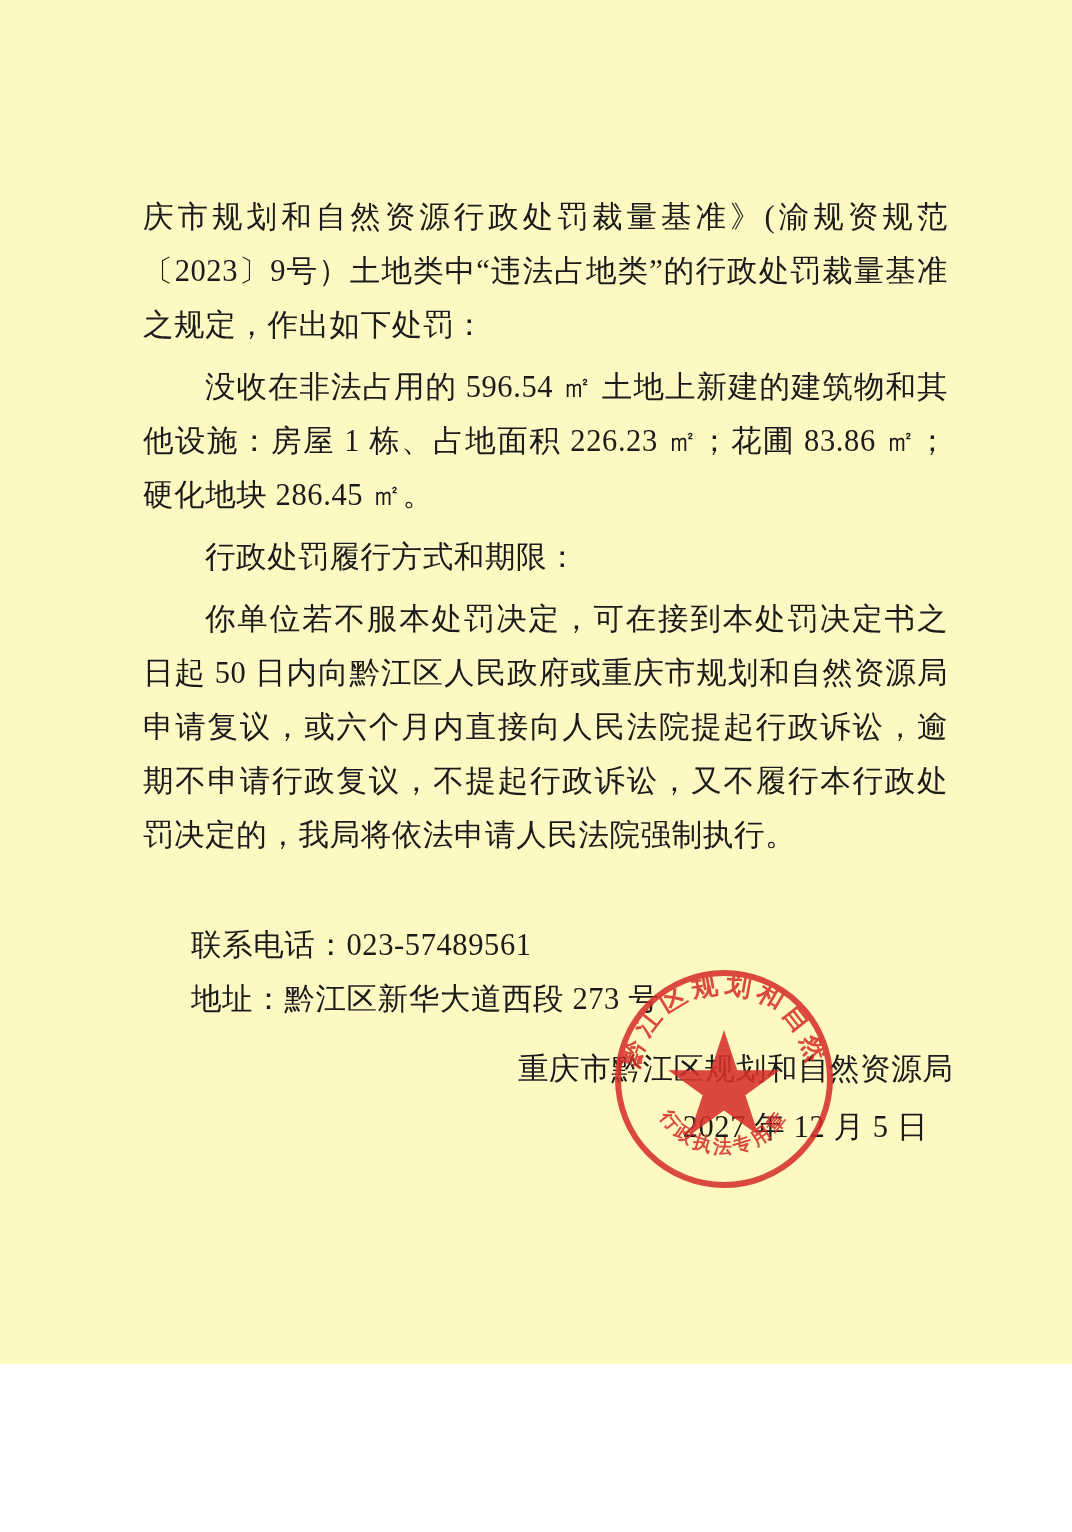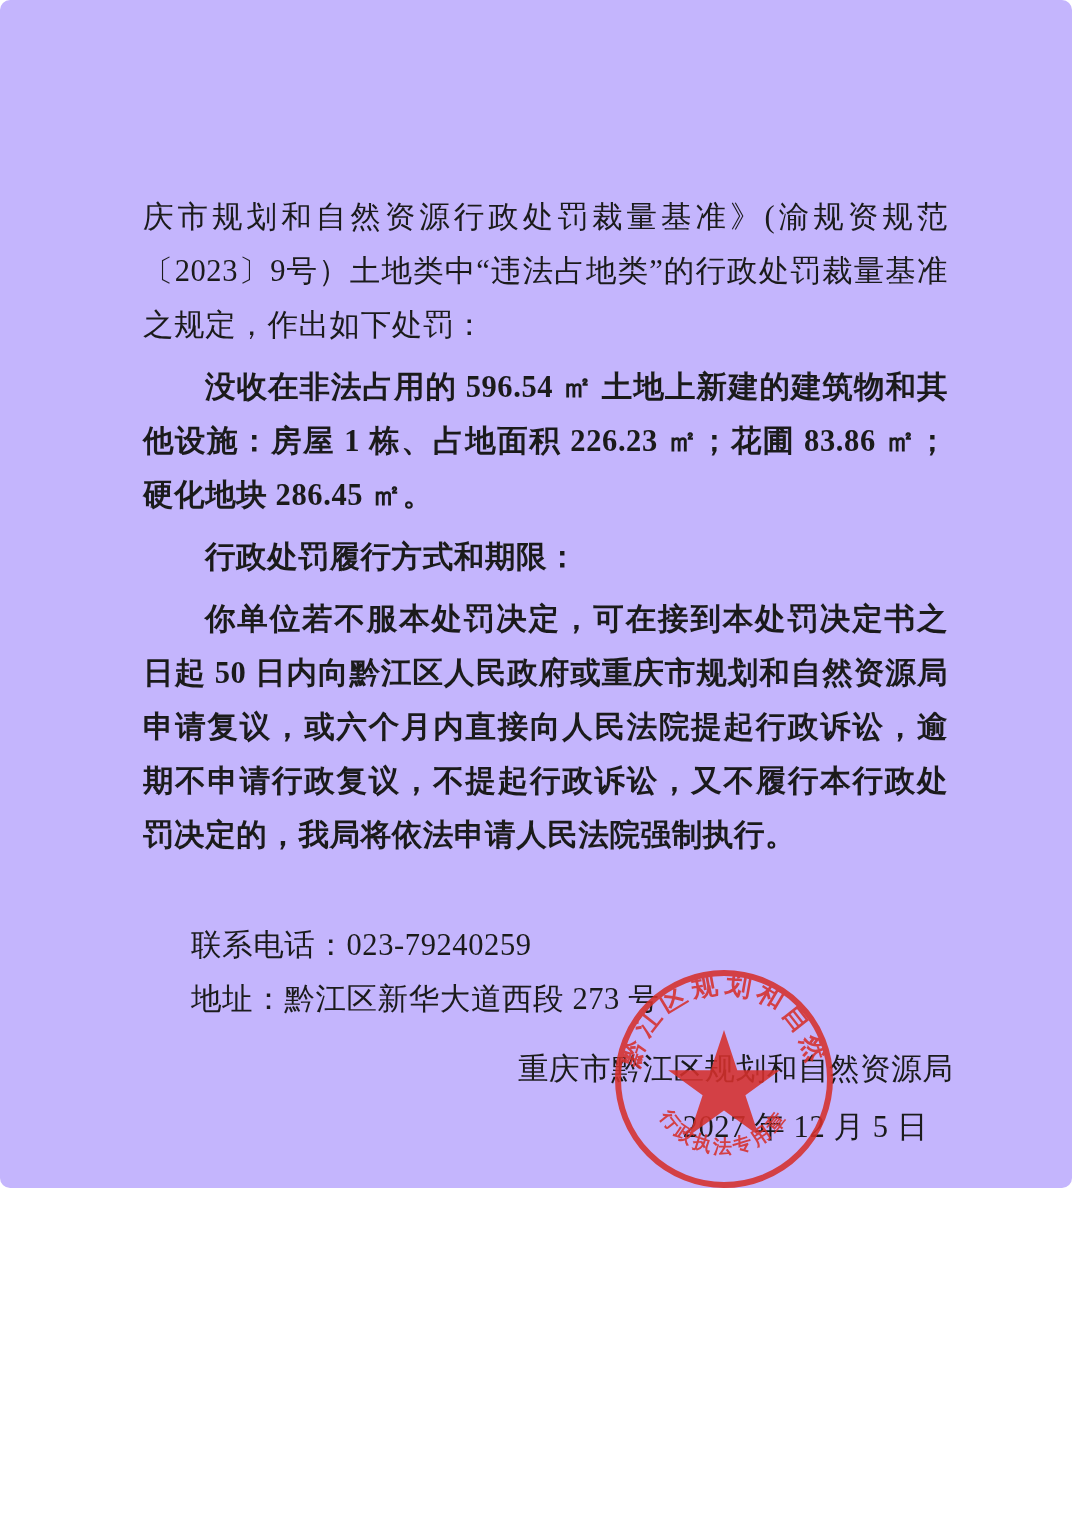--- a/index.html
+++ b/index.html
@@ -6,44 +6,42 @@
     margin: 0;
     padding: 0;
     background: #ffffff;
   }
   body {
     font-family: "Liberation Serif", serif;
   }
   .page {
     position: relative;
     width: 1072px;
-    height: 1188px;
-    background: #c4b5fd;
+    height: 1364px;
+    background: #fef9c3;
     overflow: hidden;
-    border-radius: 10px;
   }
   .doc-body {
     position: absolute;
     left: 143px;
     top: 190px;
     width: 805px;
   }
   .para {
     font-family: "Liberation Serif", serif;
     font-size: 30.5px;
     line-height: 54px;
     color: #1b1b1b;
     letter-spacing: 0.6px;
     text-align: justify;
     margin: 0;
     white-space: pre-wrap;
   }
   .indent {
     text-indent: 62px;
-    font-weight: bold;
   }
   .gap-small { height: 8px; }
   .gap-large { height: 56px; }
 
   .contact-block .para {
     text-indent: 48px;
   }
 
   .signature {
     position: absolute;
@@ -104,21 +102,21 @@
 
     <p class="para indent">行政处罚履行方式和期限：</p>
 
     <div class="gap-small"></div>
 
     <p class="para indent">你单位若不服本处罚决定，可在接到本处罚决定书之日起 50 日内向黔江区人民政府或重庆市规划和自然资源局申请复议，或六个月内直接向人民法院提起行政诉讼，逾期不申请行政复议，不提起行政诉讼，又不履行本行政处罚决定的，我局将依法申请人民法院强制执行。</p>
 
     <div class="gap-large"></div>
 
     <div class="contact-block">
-      <p class="para">联系电话：023-79240259</p>
+      <p class="para">联系电话：023-57489561</p>
       <p class="para">地址：黔江区新华大道西段 273 号</p>
     </div>
 
   </div>
 
   <div class="signature">
     <div class="line">重庆市黔江区规划和自然资源局</div>
     <div class="line date">2027 年 12 月 5 日</div>
   </div>
 

